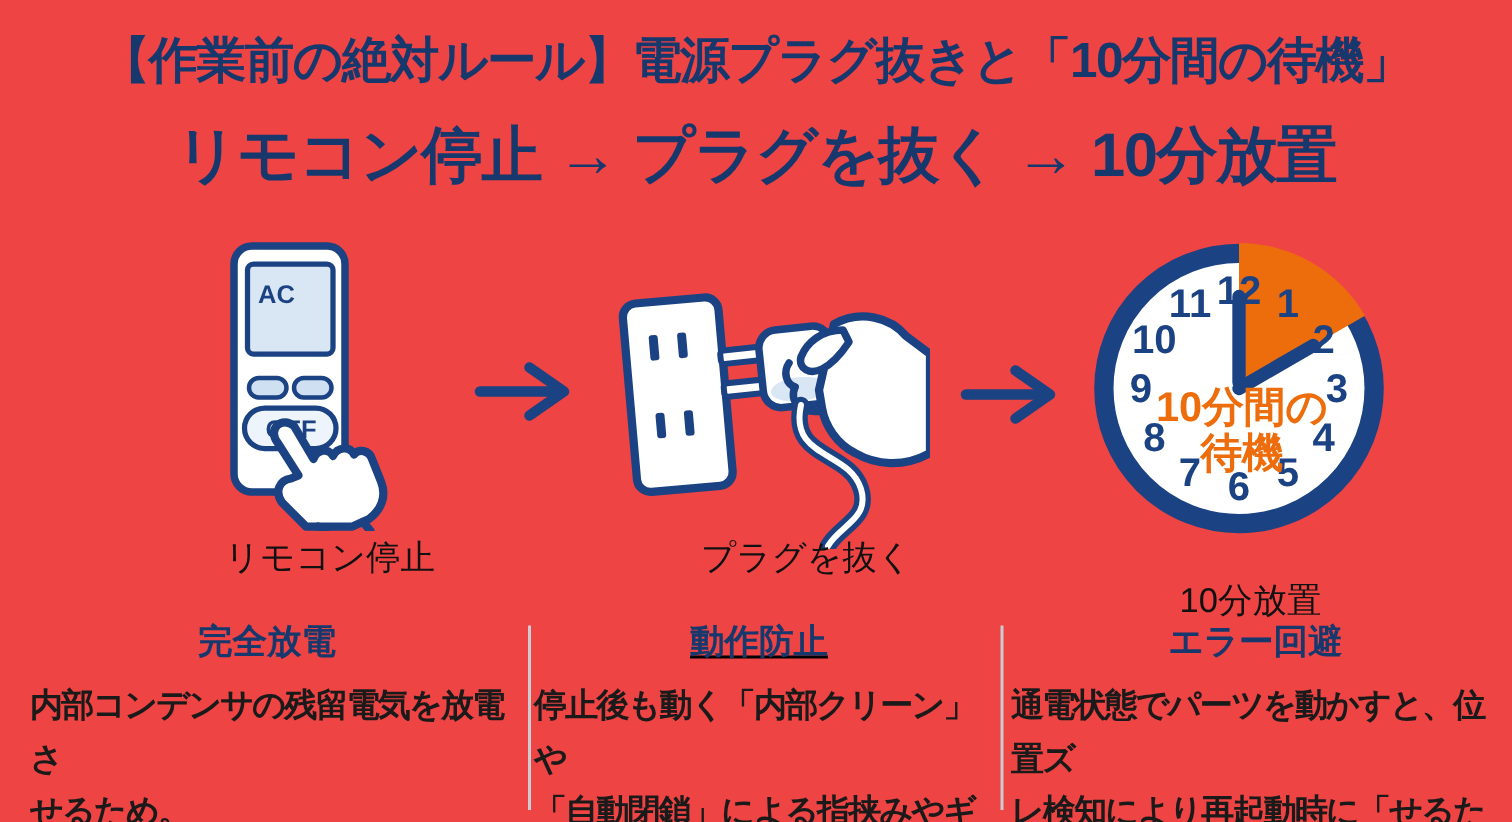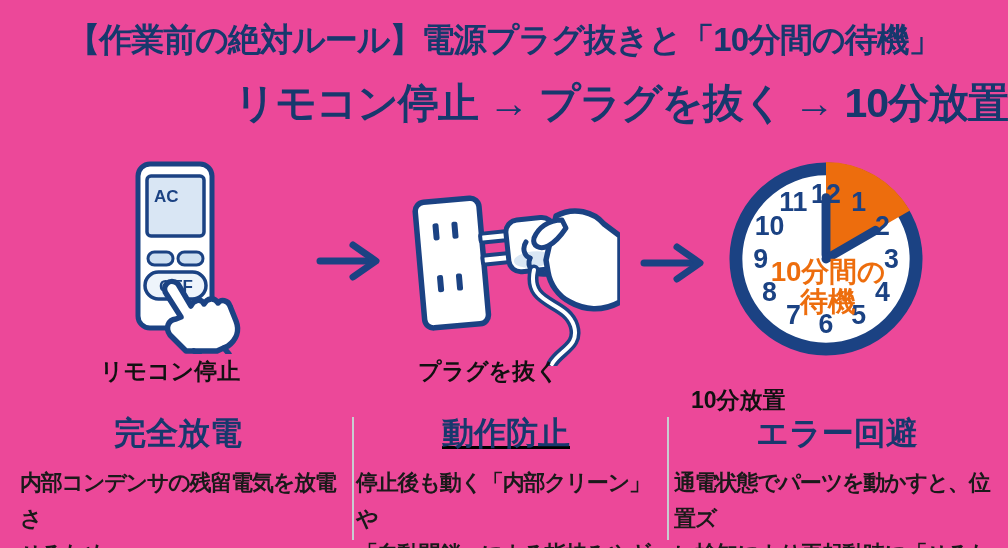--- a/index.html
+++ b/index.html
@@ -6,40 +6,40 @@
     --navy:#17386d;
     --line:#1b4283;
     --orange:#ed6d0d;
     --lblue:#d9e6f4;
     --pill:#cfe0f2;
     --divider:#c9ccd1;
     --body:#1a1a1a;
   }
   html,body{margin:0;padding:0;background:#fff;}
   .page{
-    position:relative;width:1008px;height:548px;background:#ec4899;overflow:hidden;
+    position:relative;width:1008px;height:548px;background:#ef4444;overflow:hidden;
     font-family:"Liberation Sans","DejaVu Sans",sans-serif;
   }
   .title{
     position:absolute;top:18px;left:0;width:100%;text-align:center;
     font-size:33px;font-weight:800;color:var(--navy);letter-spacing:-1px;margin:0;
   }
   .subtitle{
-    position:absolute;top:76px;left:0;width:100%;text-align:right;
+    position:absolute;top:76px;left:0;width:100%;text-align:center;
     font-size:41px;font-weight:800;color:var(--navy);letter-spacing:-1px;margin:0;
   }
   .fig{position:absolute;}
   .step-label{
-    position:absolute;top:356px;width:190px;text-align:left;
-    font-size:23px;font-weight:700;color:#111;
+    position:absolute;top:356px;width:190px;text-align:right;
+    font-size:23px;font-weight:400;color:#111;
   }
   .lbl-1{left:100px;} .lbl-2{left:418px;} .lbl-3{left:691px;margin-top:29px;}
   .reason{position:absolute;top:412px;}
   .reason-heading{
-    text-align:center;font-size:32px;font-weight:800;color:var(--navy);margin:0 0 9px 0;
+    text-align:center;font-size:23px;font-weight:800;color:var(--navy);margin:0 0 9px 0;
   }
   .reason-body-wrap{text-align:center;}
   .reason-body{
     display:inline-block;text-align:left;white-space:pre-line;
     font-size:22px;font-weight:700;line-height:1.62;color:var(--body);letter-spacing:-1.2px;
   }
   .col1{left:20px;width:316px;} .col2{left:356px;width:300px;text-decoration:underline;} .col3{left:674px;width:326px;}
   .vdivider{position:absolute;top:417px;height:123px;width:2px;background:var(--divider);}
   .div1{left:352px;} .div2{left:667px;}
   
@@ -54,21 +54,21 @@
   .wedge{fill:var(--orange);}
 </style>
 </head>
 <body>
 
 <div class="page">
 
   <h1 class="title">【作業前の絶対ルール】電源プラグ抜きと「10分間の待機」</h1>
   <h2 class="subtitle">リモコン停止 → プラグを抜く → 10分放置</h2>
 
-  <div class="fig" style="left:114px;top:158px;">
+  <div class="fig" style="left:132px;top:158px;">
     <svg width="150" height="196" viewBox="0 0 150 196">
       <rect class="fw" x="24" y="6" width="74" height="164" rx="12" stroke-width="5"></rect>
       <rect class="fs" x="33" y="18" width="57" height="60" rx="4" stroke-width="3.5"></rect>
       <text class="svgtxt" x="40" y="44" font-size="17">AC</text>
       <rect class="fp" x="34" y="94" width="25" height="13" rx="6.5" stroke-width="3"></rect>
       <rect class="fp" x="64" y="94" width="25" height="13" rx="6.5" stroke-width="3"></rect>
       <rect class="fw" x="31" y="114" width="61" height="27" rx="13.5" stroke-width="3.5" style="fill:#eef4fb"></rect>
       <text class="svgtxt" x="45" y="134" font-size="17">OFF</text>
       <g>
         <path class="fw" stroke-width="5.5" d="M53,137 C46,128 56,119 64,126 L77,148

